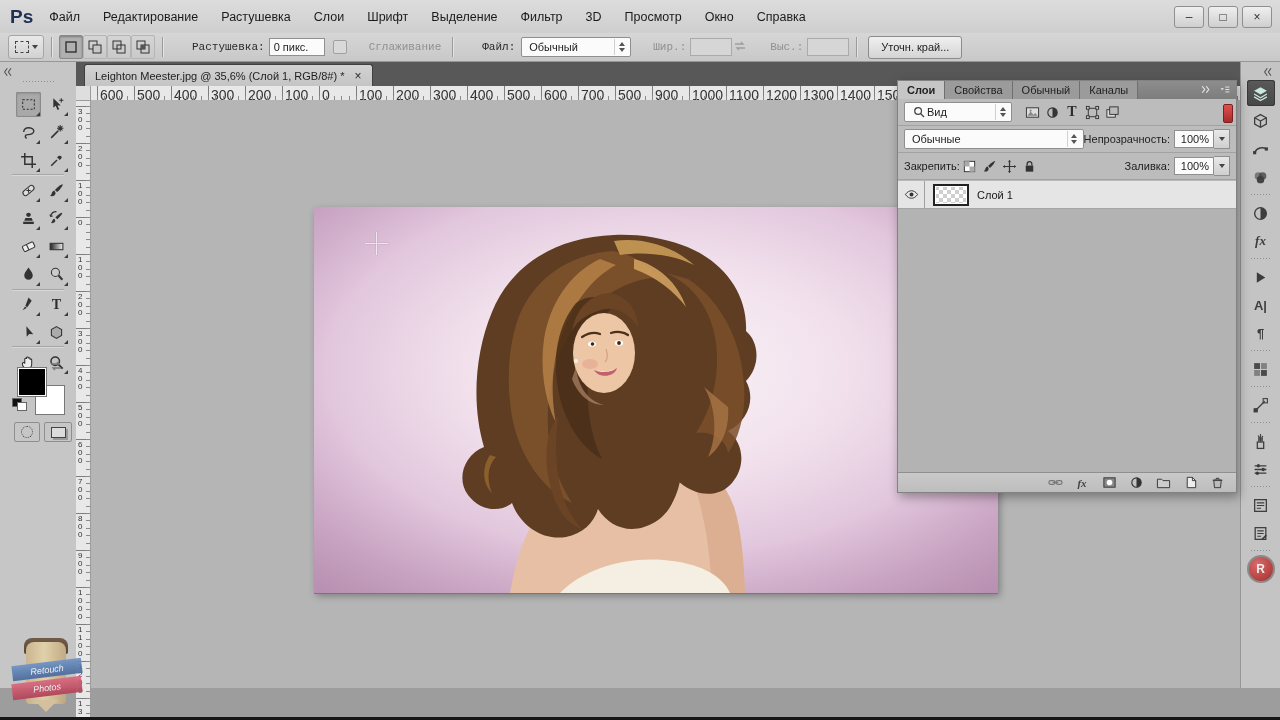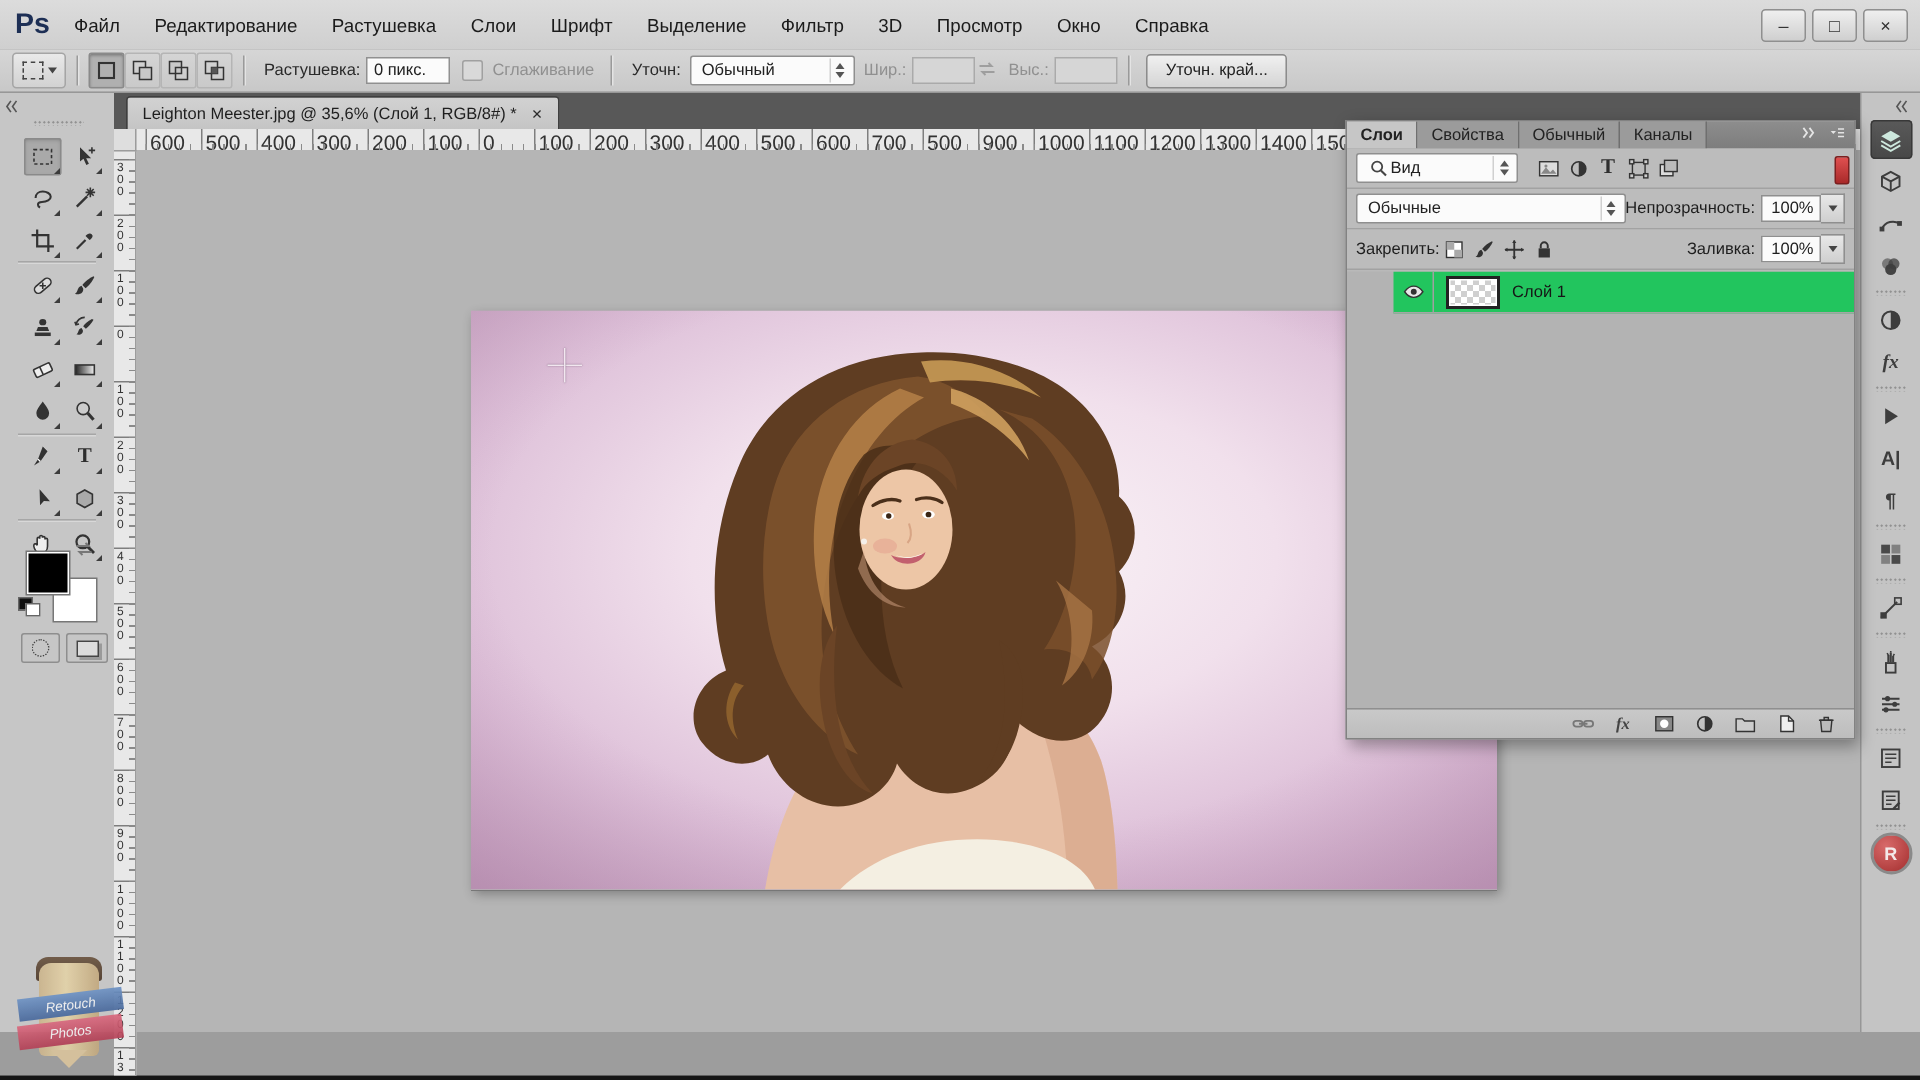--- a/index.html
+++ b/index.html
@@ -24,21 +24,21 @@
     display:flex;align-items:center;padding:0 8px;box-sizing:border-box;font-size:11px;color:#2a2a2a;}
   .vsep{width:1px;height:20px;background:#9a9a9a;margin:0 7px;box-shadow:1px 0 0 #e4e4e4;}
   #tool-preset{width:34px;height:22px;border:1px solid #a5a5a5;border-radius:3px;
     background:linear-gradient(#e9e9e9,#d2d2d2);display:flex;align-items:center;justify-content:center;gap:3px;}
   .dashedbox{width:12px;height:10px;border:1px dashed #444;}
   .tinycaret{width:0;height:0;border-left:3.5px solid transparent;border-right:3.5px solid transparent;border-top:4px solid #444;}
   .modebtn{width:22px;height:22px;border:1px solid #b5b5b5;border-radius:2px;display:flex;
     align-items:center;justify-content:center;background:transparent;}
   .modebtn.pressed{background:#b0b0b0;border-color:#8a8a8a;box-shadow:inset 0 1px 2px rgba(0,0,0,.3);}
   .modebtn svg{width:16px;height:16px;}
-  .ob-label{margin:0 4px 0 6px;}
+  .ob-label{margin:0 4px 0 22px;font-family:Liberation Mono, monospace;}
   .ob-label.disabled,.disabled{color:#909090;}
   .textfield{height:18px;border:1px solid #909090;background:#fbfbfb;font-size:11px;
     padding:0 4px;box-sizing:border-box;font-family:inherit;color:#222;}
   #feather-input{width:56px;}
   .smallfield{width:42px;background:#d6d6d6;border-color:#aaa;}
   .checkbox{width:12px;height:12px;border:1px solid #a0a0a0;background:#d9d9d9;border-radius:2px;margin-left:8px;}
   .selectbox{height:20px;border:1px solid #8f8f8f;border-radius:2px;background:#fbfbfb;
     display:flex;align-items:center;font-size:11px;padding:0 2px 0 7px;box-sizing:border-box;color:#222;}
   .selectbox .sel-text{flex:1;white-space:nowrap;overflow:hidden;}
   .spin{width:13px;height:16px;display:flex;flex-direction:column;align-items:center;justify-content:center;gap:2px;border-left:1px solid #d0d0d0;margin-left:5px;}
@@ -112,21 +112,21 @@
   #view-select{width:108px;}
   #filter-toggle{position:absolute;right:3px;top:5px;width:8px;height:17px;background:linear-gradient(#e05050,#a92a2a);border:1px solid #7c1f1f;border-radius:2px;}
   #blend-select{width:205px;}
   .combo{display:flex;align-items:center;margin-left:4px;}
   .combo .val{width:40px;height:18px;border:1px solid #8f8f8f;background:#fbfbfb;display:flex;align-items:center;justify-content:flex-end;padding:0 4px;box-sizing:border-box;}
   .combo .dropbtn{width:15px;height:18px;border:1px solid #8f8f8f;border-left:none;background:linear-gradient(#e8e8e8,#cfcfcf);display:flex;align-items:center;justify-content:center;}
   .combo .dropbtn i{width:0;height:0;border-left:3.5px solid transparent;border-right:3.5px solid transparent;border-top:4px solid #444;}
   .rlabel{margin-left:auto;}
   #layer-list{position:absolute;top:100px;bottom:19px;left:0;right:0;background:#b3b3b3;overflow:hidden;}
   .layer-row{height:27px;display:flex;align-items:center;border-bottom:1px solid #a5a5a5;background:#b3b3b3;}
-  .layer-row.selected{background:#22c55e;margin-left:31px;}
+  .layer-row.selected{background:#e5e5e5;}
   .eye-cell{width:26px;height:27px;display:flex;align-items:center;justify-content:center;border-right:1px solid #a0a0a0;}
   .eye-cell svg{width:15px;height:15px;}
   .thumb{width:36px;height:22px;margin:0 8px;border:1px solid #3a3a3a;box-sizing:border-box;}
   .thumb.image{background:radial-gradient(circle at 55% 40%, #f6ebf2 0%, #e4c8de 55%, #c9a4c2 100%);display:flex;align-items:center;justify-content:center;}
   .thumb.image svg{width:34px;height:20px;display:block;}
   .thumb.transparent{background:
     conic-gradient(#fff 0 25%, #cfcfcf 0 50%, #fff 0 75%, #cfcfcf 0);
     background-size:8px 8px;box-shadow:inset 0 0 0 1px #fff;border:2px solid #222;}
   .layer-name{font-size:11px;color:#161616;}
   #lp-bottombar{position:absolute;left:0;right:0;bottom:0;height:19px;background:linear-gradient(#c9c9c9,#bdbdbd);
@@ -215,21 +215,21 @@
           <rect x="6" y="6" width="8" height="8" fill="none" stroke="#333"></rect>
           <rect x="6" y="6" width="4" height="4" fill="#555"></rect>
         </svg>
       </div>
     <div class="vsep"></div>
     <span class="ob-label">Растушевка:</span>
     <input id="feather-input" class="textfield" value="0 пикс." style="">
     <span class="checkbox"></span>
     <span class="ob-label disabled">Сглаживание</span>
     <div class="vsep"></div>
-    <span class="ob-label">Уточн:</span>
+    <span class="ob-label">Файл:</span>
     <div id="style-select" class="selectbox">
       <span class="sel-text">Обычный</span>
       <span class="spin">
           <i class="up"></i>
           <i class="down"></i>
         </span>
     </div>
     <span class="ob-label disabled">Шир.:</span>
     <input class="textfield smallfield" value="" style="">
     <span id="swap-wh"><svg viewBox="0 0 16 16">

